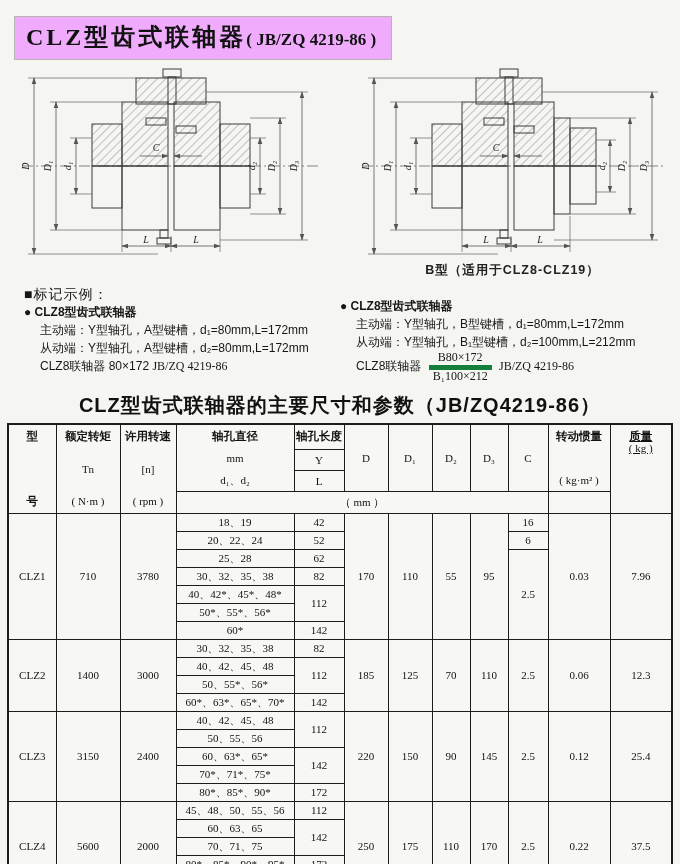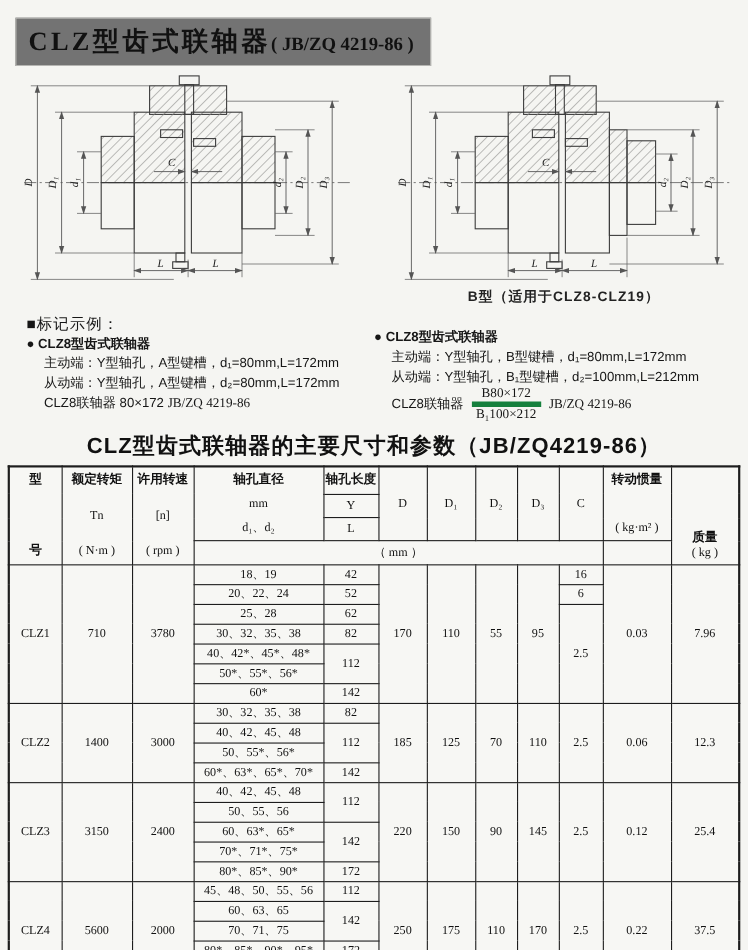--- a/index.html
+++ b/index.html
@@ -8,21 +8,21 @@
     background:#f5f5f2;
     font-family:"Liberation Sans",sans-serif;
     color:#1a1a1a;
     overflow:hidden;
     position:relative;
   }
   
   .title-bar{
     margin:16px 0 4px 14px;
     display:inline-block;
-    background:#737373;
+    background:#f0abfc;
     padding:5px 16px 7px 12px;
     box-shadow:0 0 0 1px #b5b5b2 inset;
   }
   .title-bar .t-main{
     font-family:"Liberation Serif",serif;
     font-weight:bold;font-size:24px;letter-spacing:3px;color:#111;
   }
   .title-bar .t-std{
     font-family:"Liberation Serif",serif;
     font-weight:bold;font-size:17px;color:#111;letter-spacing:0;
@@ -331,21 +331,21 @@
       <th rowspan="3"><span class="unit">D₂</span></th>
       <th rowspan="3"><span class="unit">D₃</span></th>
       <th rowspan="3"><span class="unit">C</span></th>
       <th rowspan="3">
         <div class="vstack h-3row">
           <span class="cn">转动惯量</span>
           <span class="unit">( kg·m² )</span>
         </div>
       </th>
       <th rowspan="4">
-        <div class="vstack h-model" style="justify-content:flex-end;">
+        <div class="vstack h-model" style="justify-content:flex-start;text-decoration:underline;">
           <span class="cn">质量</span>
           <span class="unit">( kg )</span>
         </div>
       </th>
     </tr>
     <tr>
         <th style="height:20px"><span class="unit">Y</span></th>
       </tr>
     <tr>
         <th style="height:20px"><span class="unit">L</span></th>

